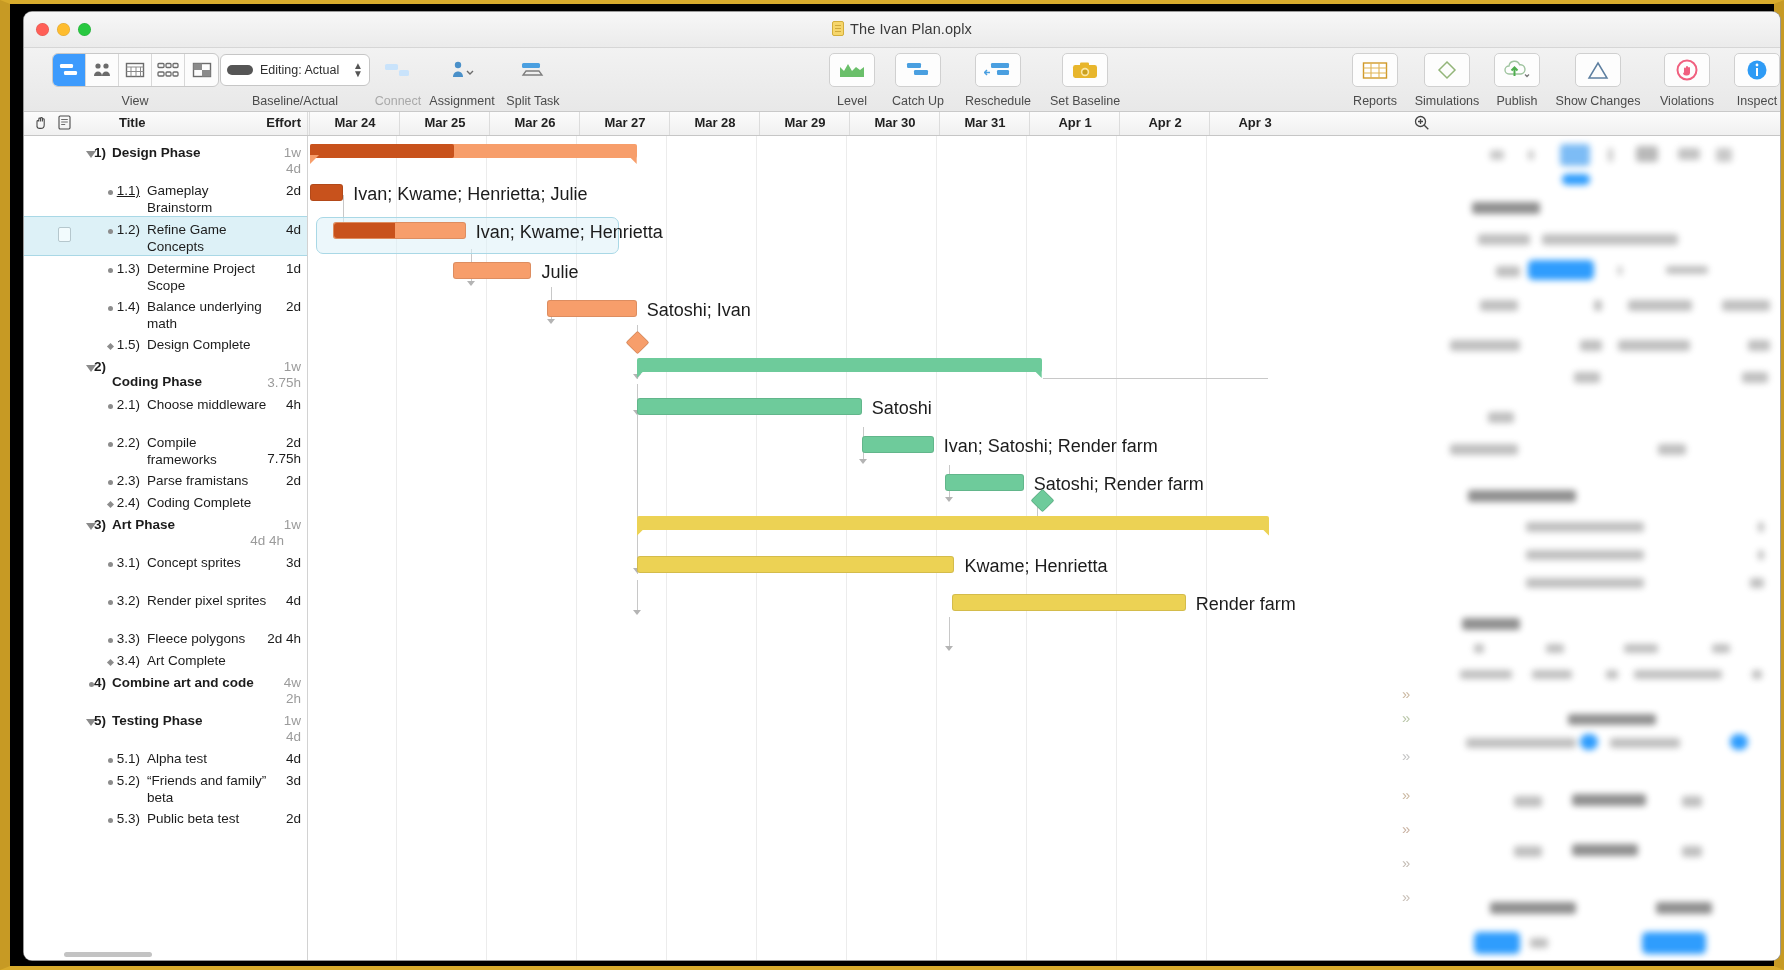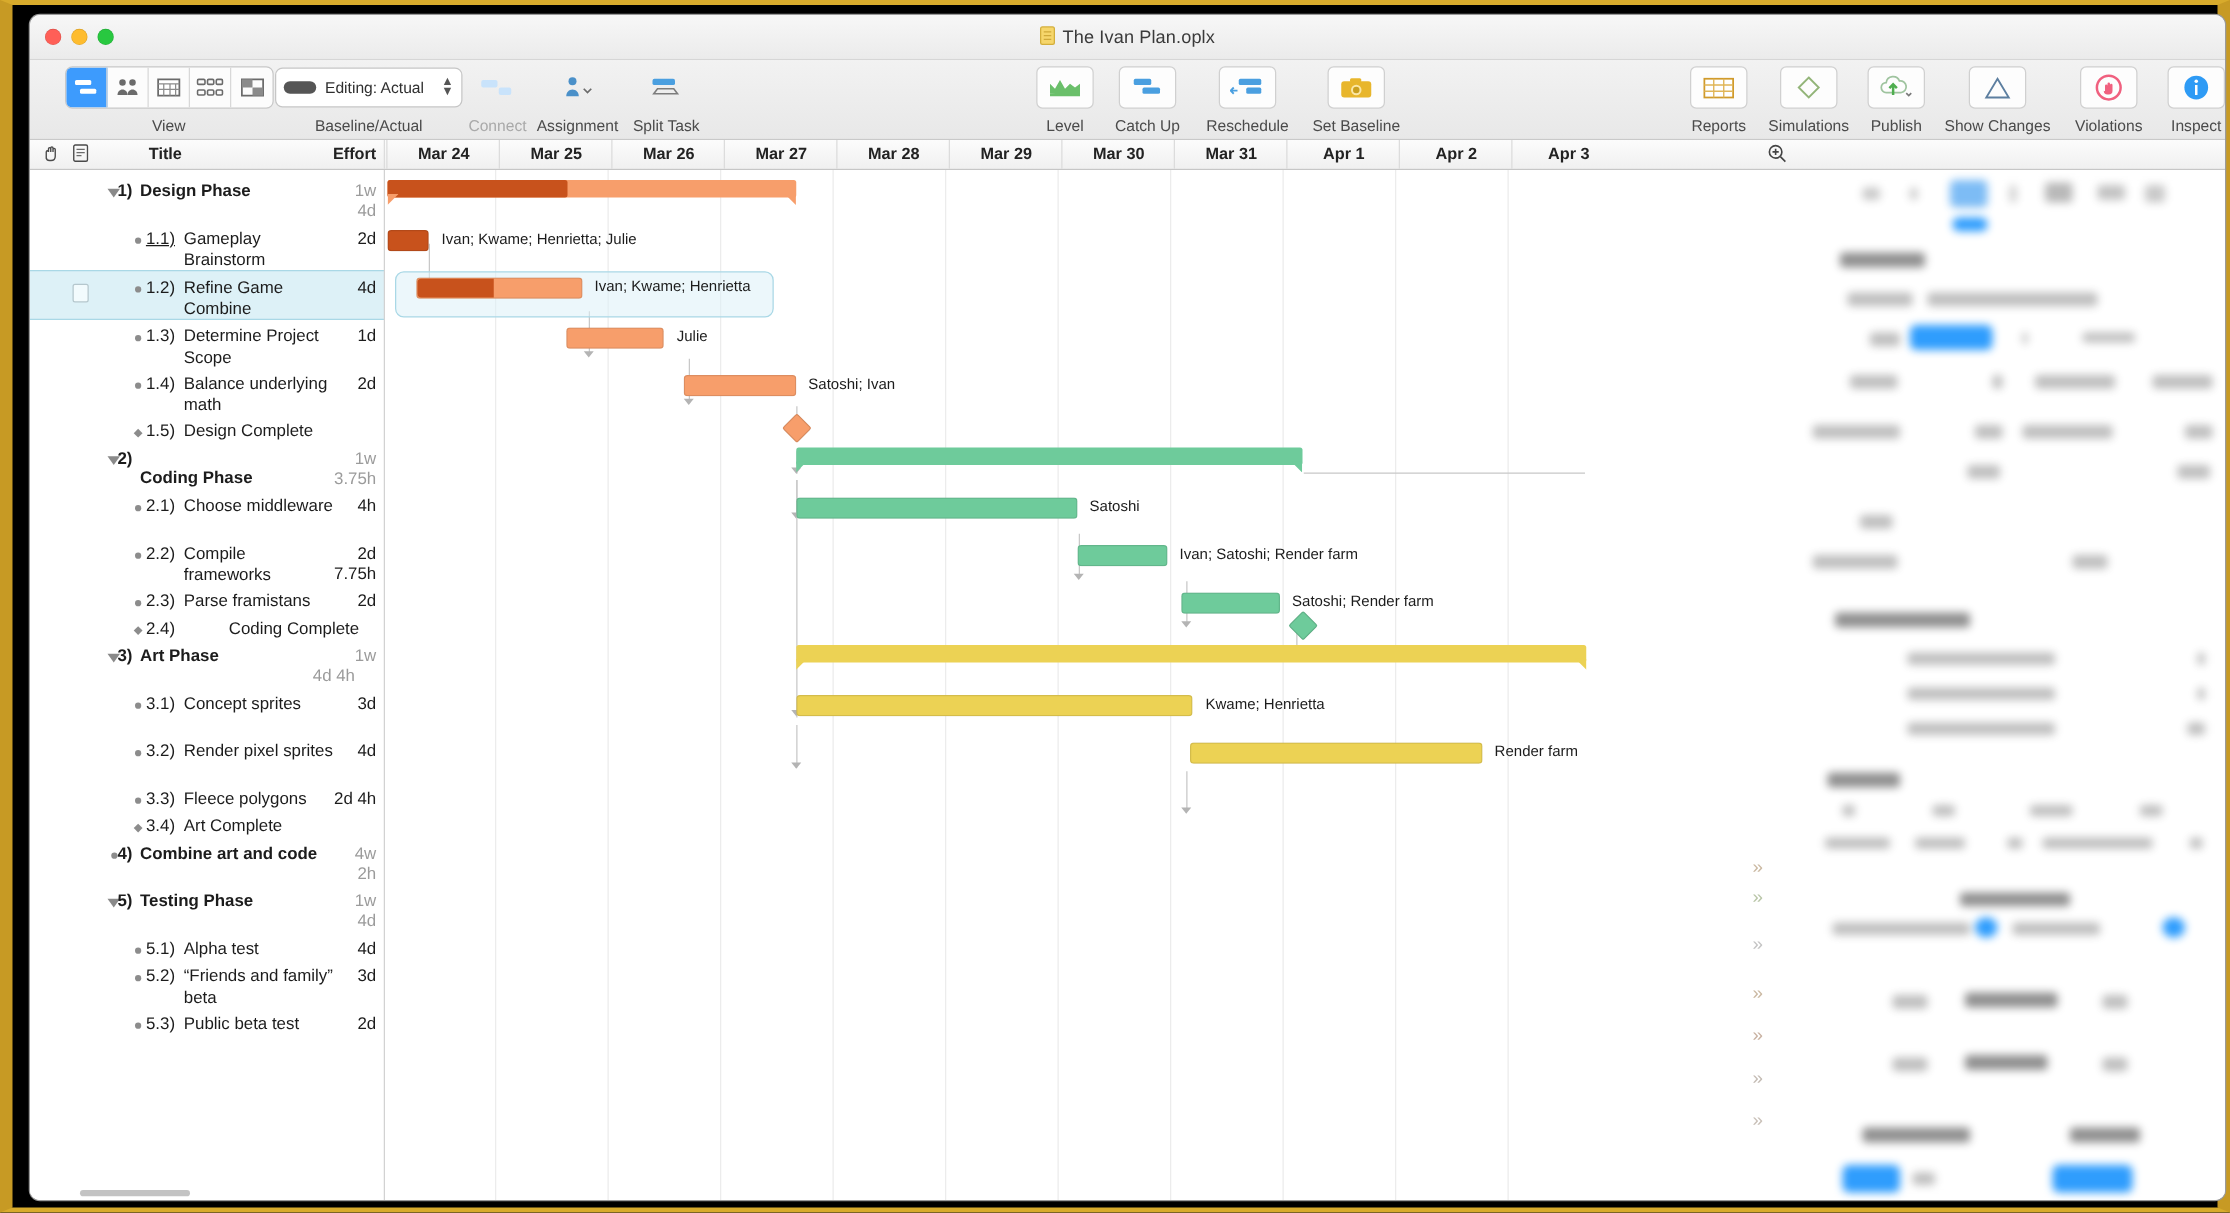--- a/index.html
+++ b/index.html
@@ -159,21 +159,21 @@
   .bar .fill { position: absolute; left: 0; top: 0; bottom: 0; border-radius: 3px 0 0 3px; }
   .sumbar { position: absolute; height: 14px; }
   .sumbar .body-s { position: absolute; left: 0; right: 0; top: 0; height: 14px; border-radius: 2px; }
   .sumbar .capL, .sumbar .capR {
     position: absolute; top: 11px; width: 9px; height: 9px;
   }
   .milestone {
     position: absolute; width: 17px; height: 17px; transform: rotate(45deg);
     border-radius: 2px;
   }
-  .blabel { position: absolute; font-size: 12px; color: #1c1c1c; white-space: nowrap; }
+  .blabel { position: absolute; font-size: 18px; color: #1c1c1c; white-space: nowrap; }
   .link { position: absolute; background: #c8c8c8; }
   .arrow {
     position: absolute; width: 0; height: 0;
     border-left: 4px solid transparent; border-right: 4px solid transparent;
     border-top: 5px solid #b4b4b4;
   }
   .chev { position: absolute; font-size: 15px; color: #bdb0a2; letter-spacing: -3px; }
 
   
   .inspector {
@@ -459,21 +459,21 @@
             <div class="row" style="top: 42px; height: 38px;">
               <div class="bullet" style="left: 84px; top: 12px;"></div>
               <div class="rnum" style="left: 74px; width: 42px; top: 5px; text-decoration: underline;">1.1)</div>
               <div class="rtitle" style="left: 123px; width: 122px; top: 5px;">Gameplay Brainstorm</div>
               <div class="reff" style="left: 205px; width: 72px; top: 5px;">2d</div>
             </div>
             <div class="row sel" style="top: 80px; height: 40px;">
               <div class="notebox" style="left: 34px; top: 10px;"></div>
               <div class="bullet" style="left: 84px; top: 12px;"></div>
               <div class="rnum" style="left: 74px; width: 42px; top: 5px;">1.2)</div>
-              <div class="rtitle" style="left: 123px; width: 122px; top: 5px;">Refine Game Combine</div>
+              <div class="rtitle" style="left: 123px; width: 122px; top: 5px;">Refine Game Concepts</div>
               <div class="reff" style="left: 205px; width: 72px; top: 5px;">4d</div>
             </div>
             <div class="row" style="top: 120px; height: 38px;">
               <div class="bullet" style="left: 84px; top: 12px;"></div>
               <div class="rnum" style="left: 74px; width: 42px; top: 5px;">1.3)</div>
               <div class="rtitle" style="left: 123px; width: 122px; top: 5px;">Determine Project Scope</div>
               <div class="reff" style="left: 205px; width: 72px; top: 5px;">1d</div>
             </div>
             <div class="row" style="top: 158px; height: 38px;">
               <div class="bullet" style="left: 84px; top: 12px;"></div>
@@ -508,21 +508,21 @@
             </div>
             <div class="row" style="top: 332px; height: 22px;">
               <div class="bullet" style="left: 84px; top: 12px;"></div>
               <div class="rnum" style="left: 74px; width: 42px; top: 5px;">2.3)</div>
               <div class="rtitle" style="left: 123px; width: 122px; top: 5px;">Parse framistans</div>
               <div class="reff" style="left: 205px; width: 72px; top: 5px;">2d</div>
             </div>
             <div class="row" style="top: 354px; height: 22px;">
               <div class="bullet dia" style="left: 84px; top: 12px;"></div>
               <div class="rnum" style="left: 74px; width: 42px; top: 5px;">2.4)</div>
-              <div class="rtitle" style="left: 123px; width: 122px; top: 5px; margin-left: 36px;">Coding Complete</div>
+              <div class="rtitle" style="left: 123px; width: 122px; top: 5px;">Coding Complete</div>
             </div>
             <div class="row" style="top: 376px; height: 38px;">
               <div class="disc" style="left: 62px; top: 11px;"></div>
               <div class="rnum bold" style="left: 60px; width: 22px; top: 5px;">3)</div>
               <div class="rtitle bold" style="left: 88px; width: 150px; top: 5px;">Art Phase</div>
               <div class="reff grey" style="left: 205px; width: 72px; top: 5px;">1w</div>
               <div class="reff grey" style="left: 188px; width: 72px; top: 21px;">4d 4h</div>
             </div>
             <div class="row" style="top: 414px; height: 38px;">
               <div class="bullet" style="left: 84px; top: 12px;"></div>

